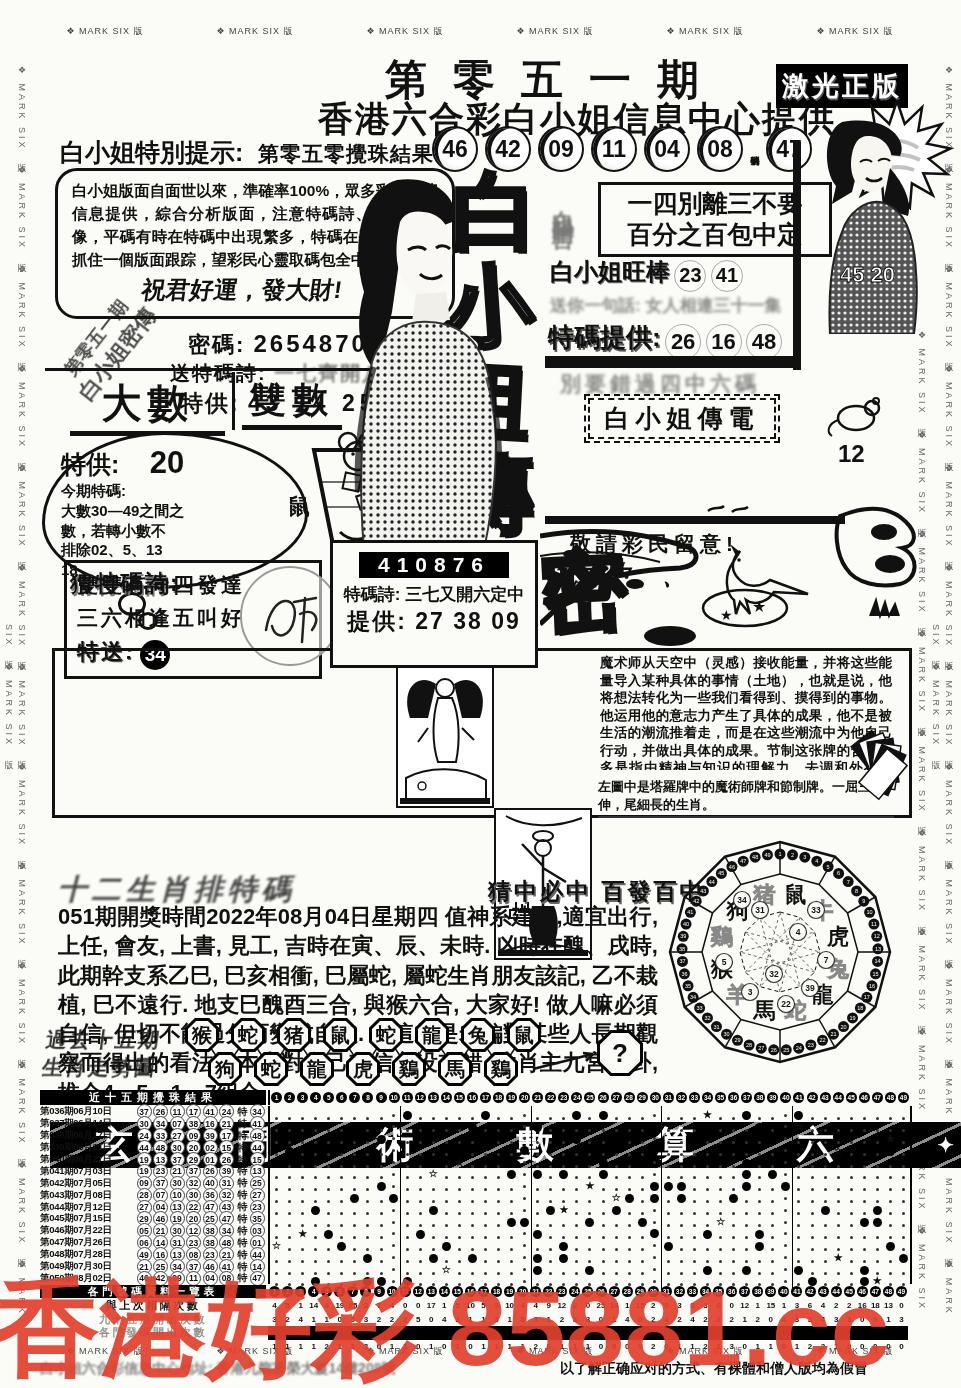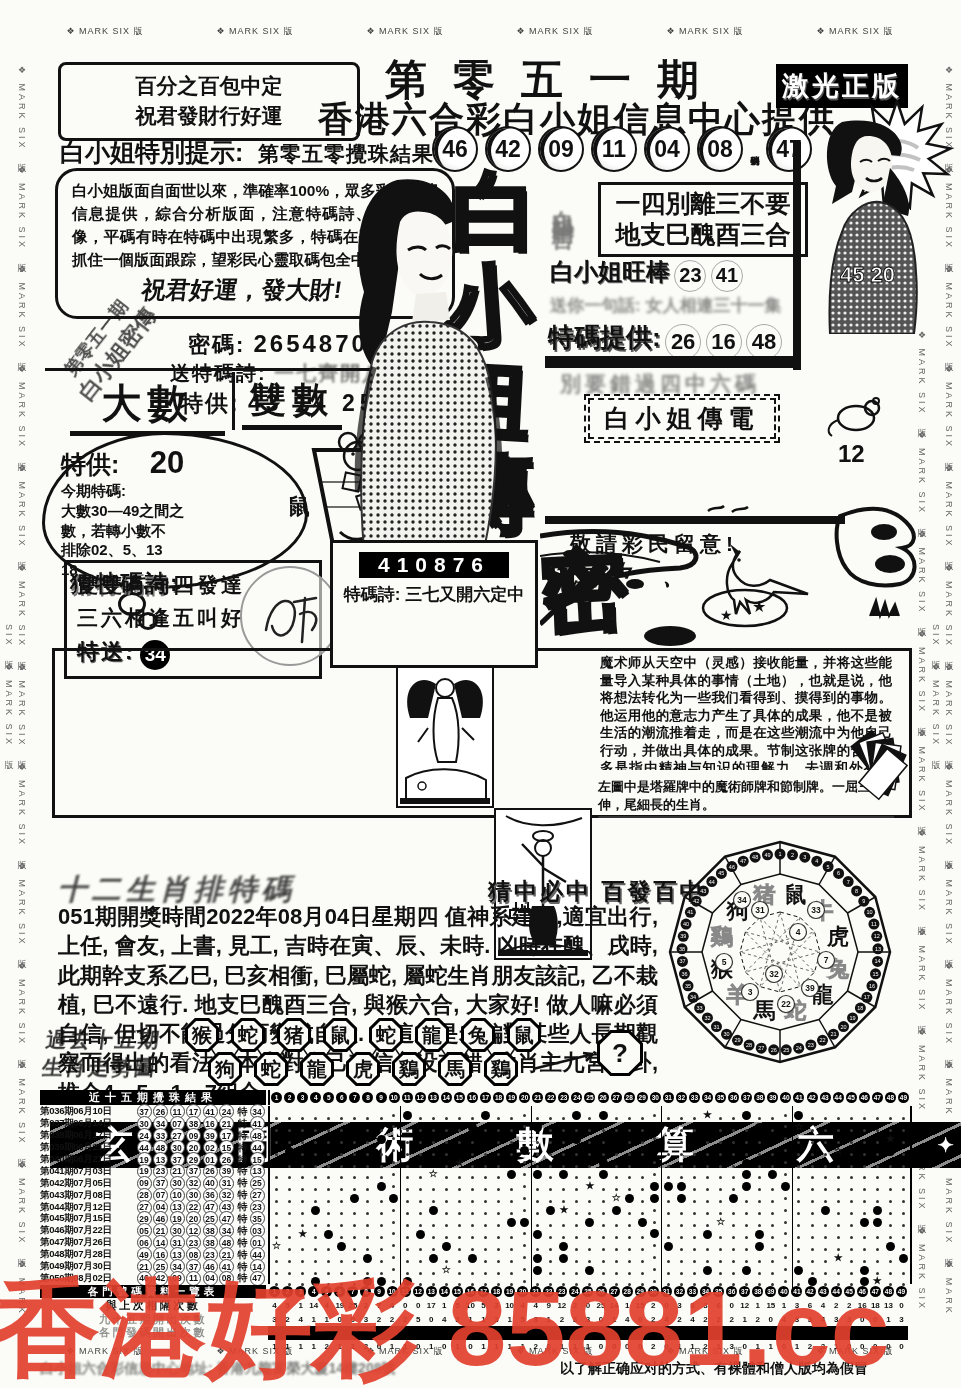--- a/index.html
+++ b/index.html
@@ -36,21 +36,21 @@
   .poem-box .pl{font-size:21px;font-weight:700;letter-spacing:3px;line-height:1.55;}
   .tesong{font-size:22px;font-weight:900;letter-spacing:2px;text-shadow:1px 1px 0 #666;}
   .blackcircle{display:inline-flex;width:30px;height:30px;background:#000;color:#fff;border-radius:50%;align-items:center;justify-content:center;font-size:19px;font-weight:900;vertical-align:middle;margin-left:6px;}
   .center-box{border:3px solid #111;background:#fbfbf7;text-align:center;}
   .codebar{background:#000;color:#fff;font-size:21px;font-weight:700;letter-spacing:7px;width:150px;margin:9px auto 5px;padding:1px 0;}
   .cb-poem{font-size:17px;font-weight:700;}
   .cb-prov{font-size:23px;font-weight:700;letter-spacing:2px;}
   .cb-win{font-size:21px;font-weight:900;letter-spacing:9px;}
   .sig-circle{border:2px solid #999;border-radius:50%;background:rgba(251,251,247,.6);}
   .vchar{position:absolute;font-size:86px;font-weight:900;color:#fff;-webkit-text-stroke:4px #111;text-shadow:3px 3px 0 #111;line-height:1;}
-  .couplet{border:3.5px solid #111;text-align:center;font-size:25px;font-weight:900;line-height:1.25;padding:3px 6px;white-space:nowrap;}
+  .couplet{border:3.5px solid #111;text-align:center;font-size:25px;font-weight:900;line-height:1.25;padding:3px 18px;white-space:nowrap;}
   .wang{font-size:24px;font-weight:900;text-shadow:1px 1px 0 #777;}
   .litecirc{display:inline-flex;width:30px;height:30px;border:1.5px solid #aaa;border-radius:50%;align-items:center;justify-content:center;font-size:20px;font-weight:600;vertical-align:middle;}
   .tema{font-size:26px;font-weight:900;text-shadow:1.5px 1.5px 0 #555;}
   .telegram-title{border:2.5px dashed #111;outline:2px dashed #111;outline-offset:2px;font-size:25px;font-weight:700;letter-spacing:6px;text-align:center;padding:2px 8px;background:#fbfbf7;}
   .tele-text{font-size:14.5px;font-weight:600;line-height:1.42;text-align:justify;}
   .inverse{background:#000;color:#fff;padding:0 2px;}
   .notice{font-size:21px;font-weight:700;letter-spacing:5px;}
   .handw{font-size:26px;font-weight:700;font-style:italic;transform:skewX(-10deg);}
   .tarot-box{border:3px solid #111;}
   .tarot-title{font-size:37px;font-weight:900;letter-spacing:3px;}
@@ -104,24 +104,20 @@
       <span>❖ MARK SIX 版</span>
       <span>❖ MARK SIX 版</span>
       <span>❖ MARK SIX 版</span>
       <span>❖ MARK SIX 版</span>
       <span>❖ MARK SIX 版</span>
     </div>
   <div id="stripLeft" class="abs vstrip" style="left:4px;top:55px;width:24px;height:1270px;">❖ MARK SIX 版      ❖ MARK SIX 版      ❖ MARK SIX 版      ❖ MARK SIX 版      ❖ MARK SIX 版      ❖ MARK SIX 版      ❖ MARK SIX 版      ❖ MARK SIX 版      ❖ MARK SIX 版      ❖ MARK SIX 版      ❖ MARK SIX 版      ❖ MARK SIX 版      ❖ MARK SIX 版      ❖ MARK SIX 版</div>
   <div id="stripRight" class="abs vstrip" style="left:931px;top:55px;width:24px;height:1270px;">❖ MARK SIX 版      ❖ MARK SIX 版      ❖ MARK SIX 版      ❖ MARK SIX 版      ❖ MARK SIX 版      ❖ MARK SIX 版      ❖ MARK SIX 版      ❖ MARK SIX 版      ❖ MARK SIX 版      ❖ MARK SIX 版      ❖ MARK SIX 版      ❖ MARK SIX 版      ❖ MARK SIX 版      ❖ MARK SIX 版</div>
   <div id="stripRight2" class="abs vstrip" style="left:908px;top:330px;width:20px;height:990px;">❖ MARK SIX 版      ❖ MARK SIX 版      ❖ MARK SIX 版      ❖ MARK SIX 版      ❖ MARK SIX 版      ❖ MARK SIX 版      ❖ MARK SIX 版      ❖ MARK SIX 版      ❖ MARK SIX 版      ❖ MARK SIX 版</div>
 
-  <div class="abs promo-box" style="left:58px;top:62px;width:288px;">
-    <div>百分之百包中定</div>
-    <div>祝君發財行好運</div>
-  </div>
   <div class="abs period-title" style="left:330px;top:52px;width:450px;">第零五一期</div>
   <div class="abs main-title" style="left:318px;top:96px;width:470px;">香港六合彩白小姐信息中心提供</div>
   <div class="abs badge" style="left:776px;top:64px;width:132px;height:44px;">激光正版</div>
 
   <div class="abs tips-label" style="left:60px;top:136px;">白小姐特別提示:</div>
   <div class="abs result-label" style="left:258px;top:140px;">第零五零攪珠結果</div>
   <div id="balls" class="abs ballrow" style="left:432px;top:126px;">
       <span class="ball">46</span>
       <span class="ball">42</span>
       <span class="ball">09</span>
@@ -203,20 +199,21 @@
 
   <div class="abs sig-circle" style="left:240px;top:566px;width:96px;height:96px;">
     <svg width="96" height="96" viewBox="0 0 96 96">
       <path d="M24,62 C30,24 58,26 52,52 C49,68 34,74 30,58 M52,34 L74,30 M58,46 C70,40 80,48 70,62 M63,30 L60,74" fill="none" stroke="#222" stroke-width="2.5" stroke-linecap="round"></path>
     </svg>
   </div>
 
   <div class="abs center-box" style="left:330px;top:540px;width:202px;height:122px;z-index:6;">
     <div class="codebar">410876</div>
     <div class="cb-poem"><span>特碼詩:</span> <span>三七又開六定中</span></div>
+    <div class="cb-prov"><span>提供:</span> <span>27 38 09</span></div>
   </div>
 
   <svg class="abs" style="left:312px;top:162px;z-index:1;" width="230" height="390" viewBox="0 0 230 390">
     <defs>
       <pattern id="dots" width="7" height="7" patternUnits="userSpaceOnUse">
         <rect width="7" height="7" fill="#f2f2ee"></rect>
           <circle cx="3" cy="3" r="1.7" fill="#222"></circle>
       </pattern>
     </defs>
     <path d="M85,18 C45,30 40,90 52,130 C40,170 52,200 66,210 L80,150 L90,80 L140,60 C150,45 130,12 85,18 Z" fill="#111"></path>
@@ -231,21 +228,21 @@
 
   <div class="vchar" style="left:452px;top:168px;">白</div>
   <div class="vchar" style="left:446px;top:262px;transform:rotate(-4deg);">小</div>
   <div class="vchar" style="left:443px;top:356px;transform:rotate(3deg);">姐</div>
   <div class="vchar" style="left:447px;top:450px;">傳</div>
   <div class="vchar" style="left:540px;top:548px;transform:rotate(-3deg);z-index:7;">密</div>
 
   <div class="abs" style="left:548px;top:192px;writing-mode:vertical-rl;font-size:22px;font-weight:900;letter-spacing:4px;filter:blur(1.2px);opacity:.55;height:120px;">白小姐贈言</div>
   <div class="abs couplet" style="left:598px;top:182px;width:192px;">
     <div>一四別離三不要</div>
-    <div>地支巳醜酉三合</div>
+    <div>百分之百包中定</div>
   </div>
   <div class="abs vline" style="left:793px;top:142px;width:8px;height:228px;"></div>
 
   <div class="abs" style="left:550px;top:256px;">
     <span class="wang">白小姐旺棒</span>
     <span class="litecirc">23</span>
     <span class="litecirc">41</span>
   </div>
   <div class="abs blurrier" style="left:550px;top:294px;font-size:17px;font-weight:700;">
     <span>送你一句話:</span>

